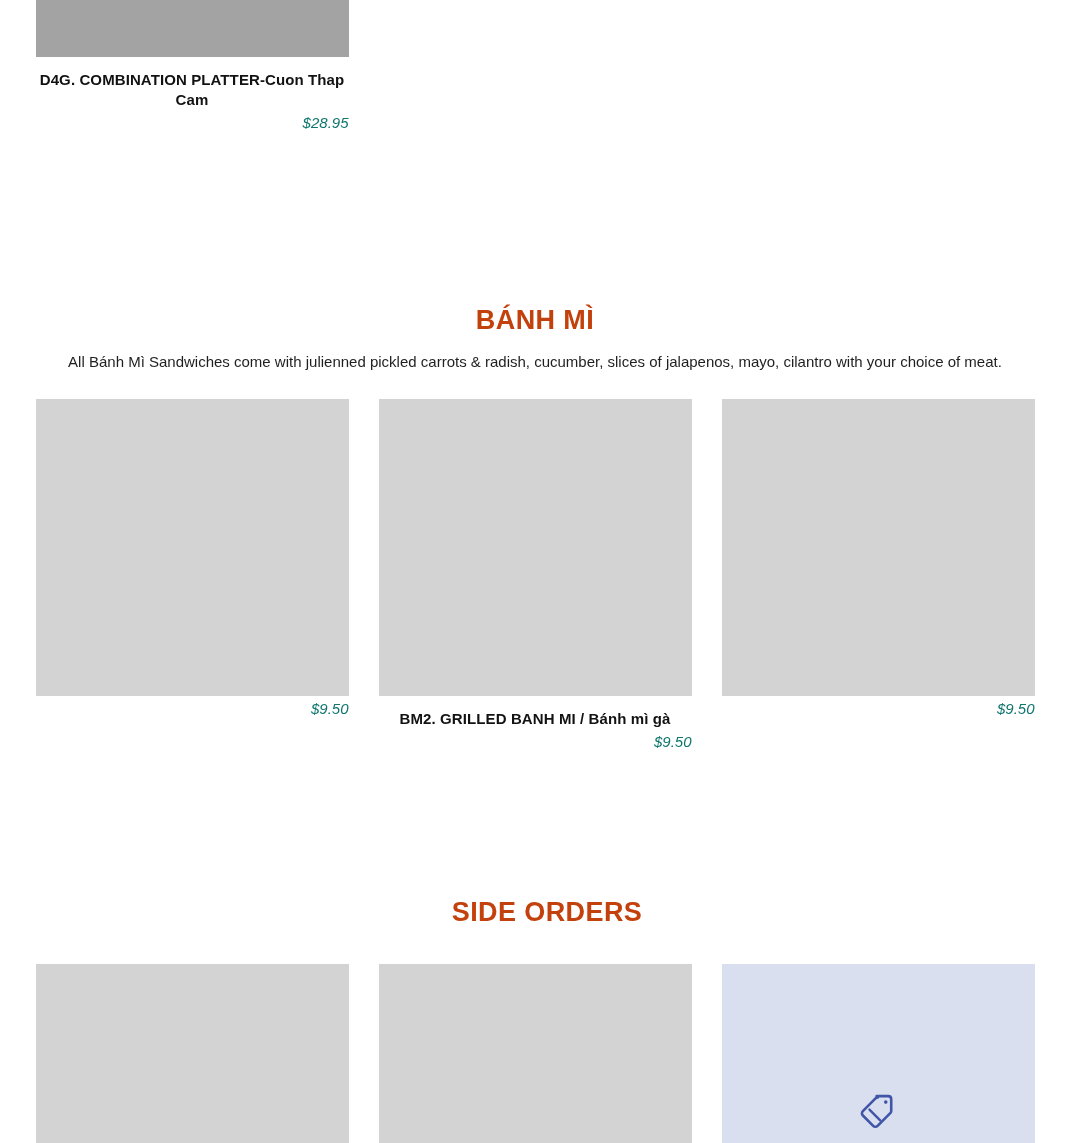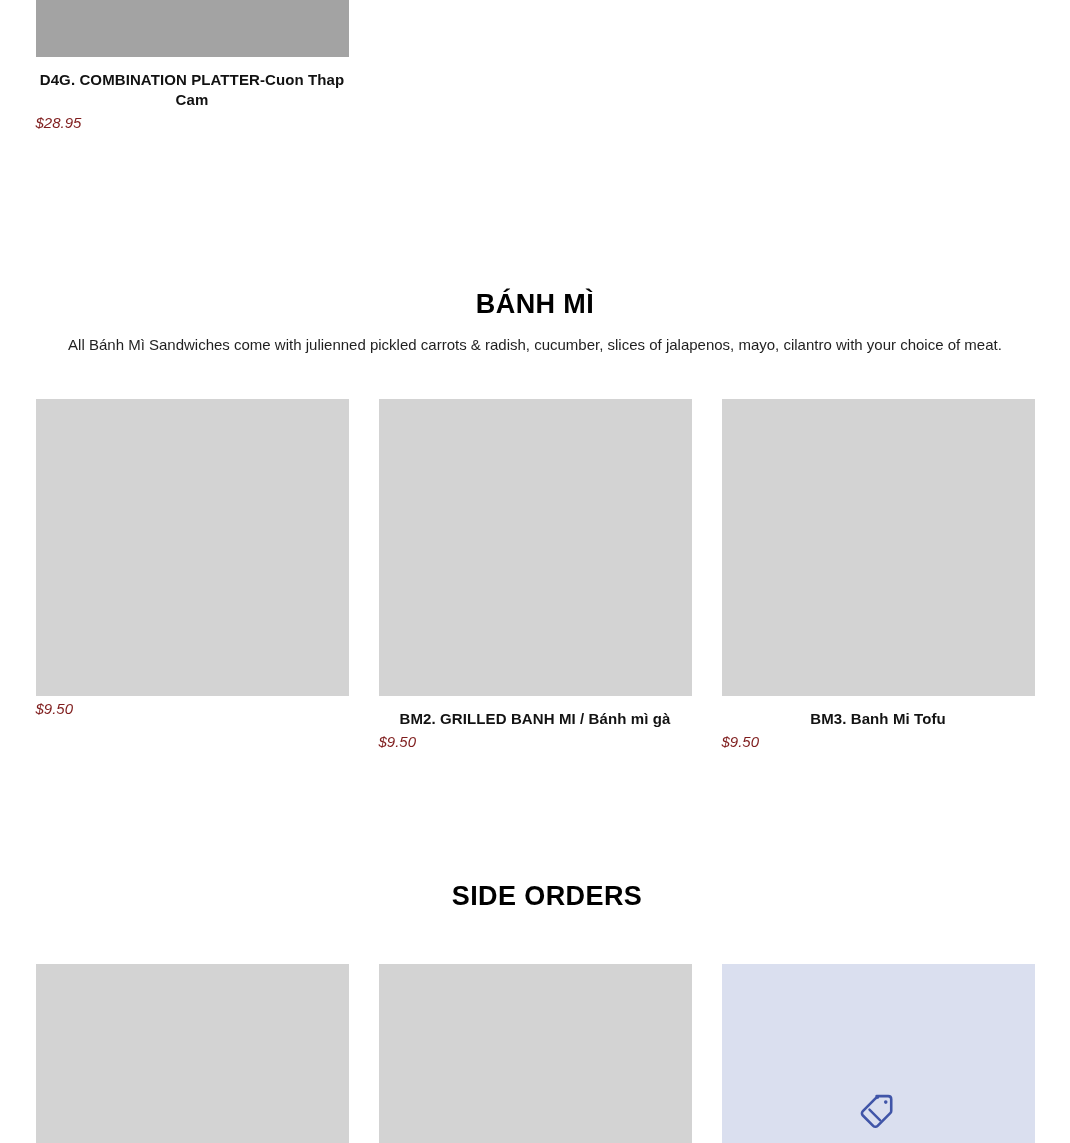--- a/index.html
+++ b/index.html
@@ -66,38 +66,38 @@
     text-align: center;
     color: #121212;
   }
 
   .product-price {
     margin: 3px 0 0 0;
     font-size: 15px;
     font-style: italic;
     font-weight: 400;
     line-height: 20px;
-    text-align: left;
-    color: #7f1d1d;
+    text-align: right;
+    color: #0f766e;
   }
 
   
   .section-heading {
     text-align: center;
     font-size: 27px;
     font-weight: 700;
     letter-spacing: 0.4px;
-    color: #000000;
+    color: #c2410c;
     line-height: 32px;
-    margin: 0;
+    margin: 16px;
   }
 
   .section-desc {
     max-width: 1000px;
-    margin: 0 auto;
+    margin: 17px auto;
     padding: 0 30px;
     text-align: center;
     font-size: 15px;
     line-height: 20px;
     font-weight: 400;
     color: #1f1f1f;
   }
 
   
   .block-top-row {
@@ -171,21 +171,20 @@
       </div>
 
       <div class="product-card">
         <div class="product-thumb"></div>
         <div class="product-title">BM2. GRILLED BANH MI / Bánh mì gà</div>
         <div class="product-price">$9.50</div>
       </div>
 
       <div class="product-card">
         <div class="product-thumb"></div>
-        <div class="product-title">BM3. Banh Mi Tofu</div>
         <div class="product-price">$9.50</div>
       </div>
 
     </div>
   </div>
 
   <div class="block-side-head">
     <h2 class="section-heading">SIDE ORDERS</h2>
   </div>
 

